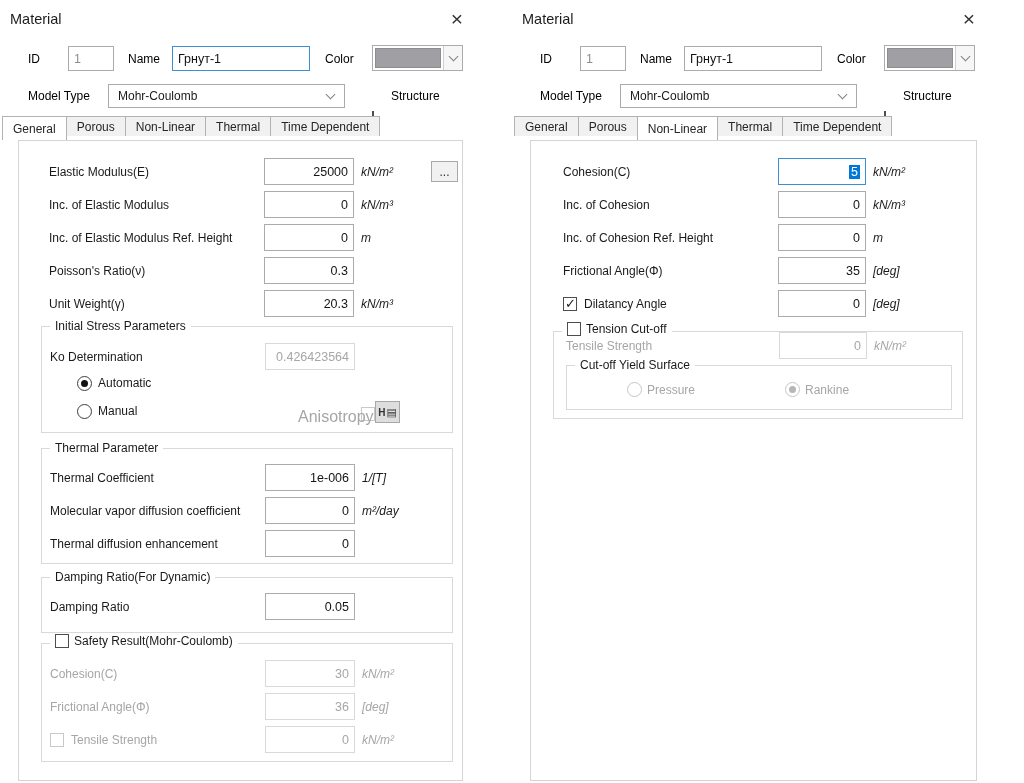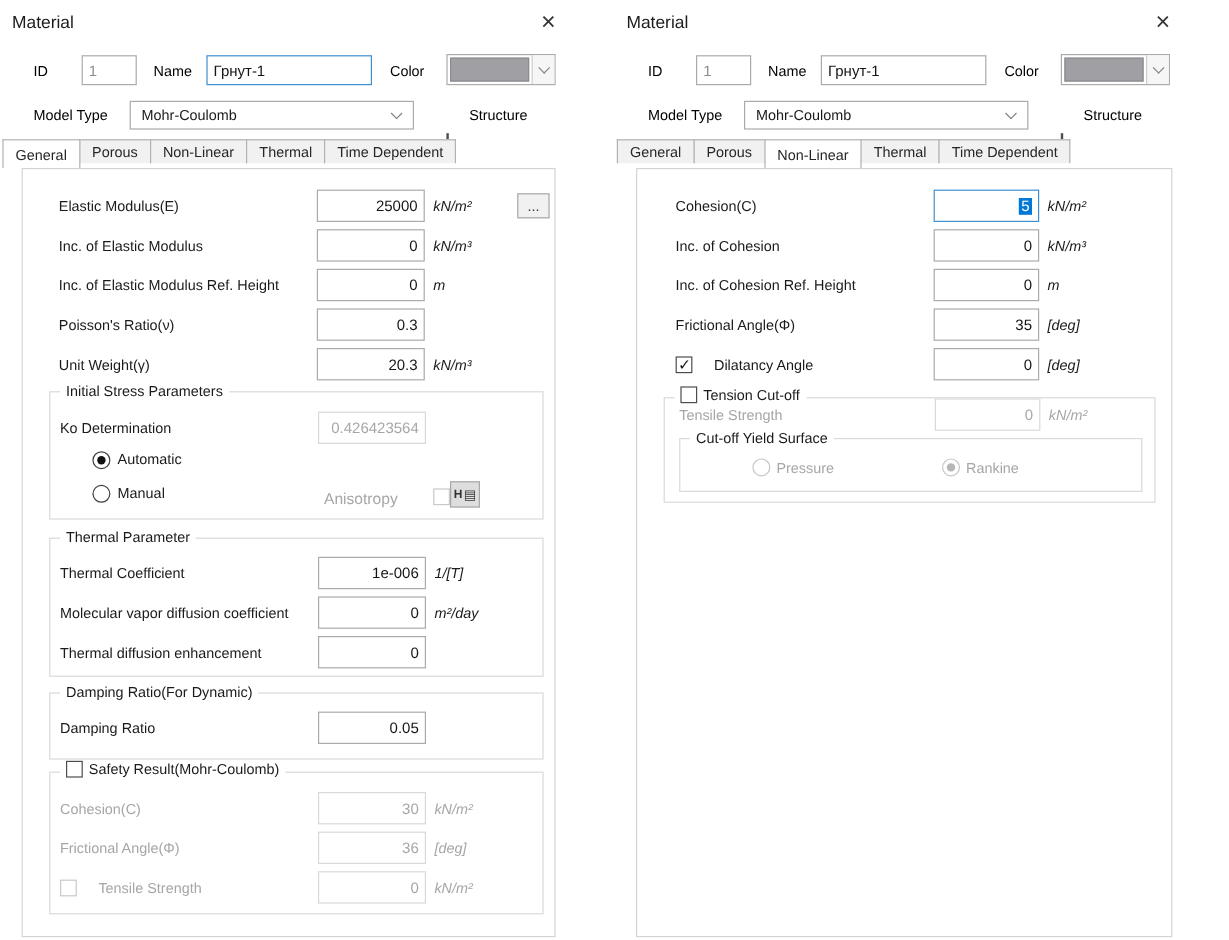--- a/index.html
+++ b/index.html
@@ -68,21 +68,21 @@
 
   .frow { position:relative; display:flex; align-items:center; height:27px;
           margin-bottom:6px; padding-left:30px; }
   #dlg-right .frow { padding-left:32px; }
   .frow .flabel { width:215px; font-size:12px; flex:none; white-space:nowrap; }
   .frow .ffield { width:90px; flex:none; }
   #dlg-right .frow .ffield { width:88px; }
   .frow .funit { margin-left:7px; font-size:12px; white-space:nowrap;font-style:italic; }
   .dis-txt { color:#a6a6a6; }
 
-  .cb-label-cell { width:215px; flex:none; display:flex; align-items:flex-start; gap:18px;
+  .cb-label-cell { width:215px; flex:none; display:flex; align-items:flex-start; gap:7px;
                    font-size:12px; }
 
   .group { position:relative; border:1px solid #d9d9d9; margin-left:22px; background:#fff; }
   #dlg-left .group { width:412px; }
   .gtitle { position:absolute; top:-8px; left:8px; background:#fff; padding:0 5px;
             font-size:12px; white-space:nowrap; }
   .gtitle-cb { position:absolute; top:-10px; left:8px; background:#fff; padding:0 5px;
             display:flex; align-items:center; gap:5px; font-size:12px; white-space:nowrap; }
   .group .frow { padding-left:8px; }
   .rrow { position:relative; display:flex; align-items:flex-start; gap:6px;
@@ -197,21 +197,21 @@
           </div>
       </div>
       <div class="rrow">
         <span class="radio on"></span>
         <span>Automatic</span>
       </div>
       <div class="rrow" style="height:22px;margin-bottom:0;">
         <span class="radio"></span>
         <span>Manual</span>
         <span class="cb dis abs" style="left:218px;top:3px;"></span>
-        <span class="abs dis-txt" style="left:228px;top:4px;font-size:13px;">Anisotropy</span>
+        <span class="abs dis-txt" style="left:256px;top:4px;font-size:16px;">Anisotropy</span>
         <div class="btn hb-btn">
           <span>H</span>
             <span class="hb-doc">▤</span>
         </div>
       </div>
     </div>
 
     <div class="group" style="margin-top:15px;padding-top:15px;">
       <span class="gtitle">Thermal Parameter</span>
       <div class="frow">

